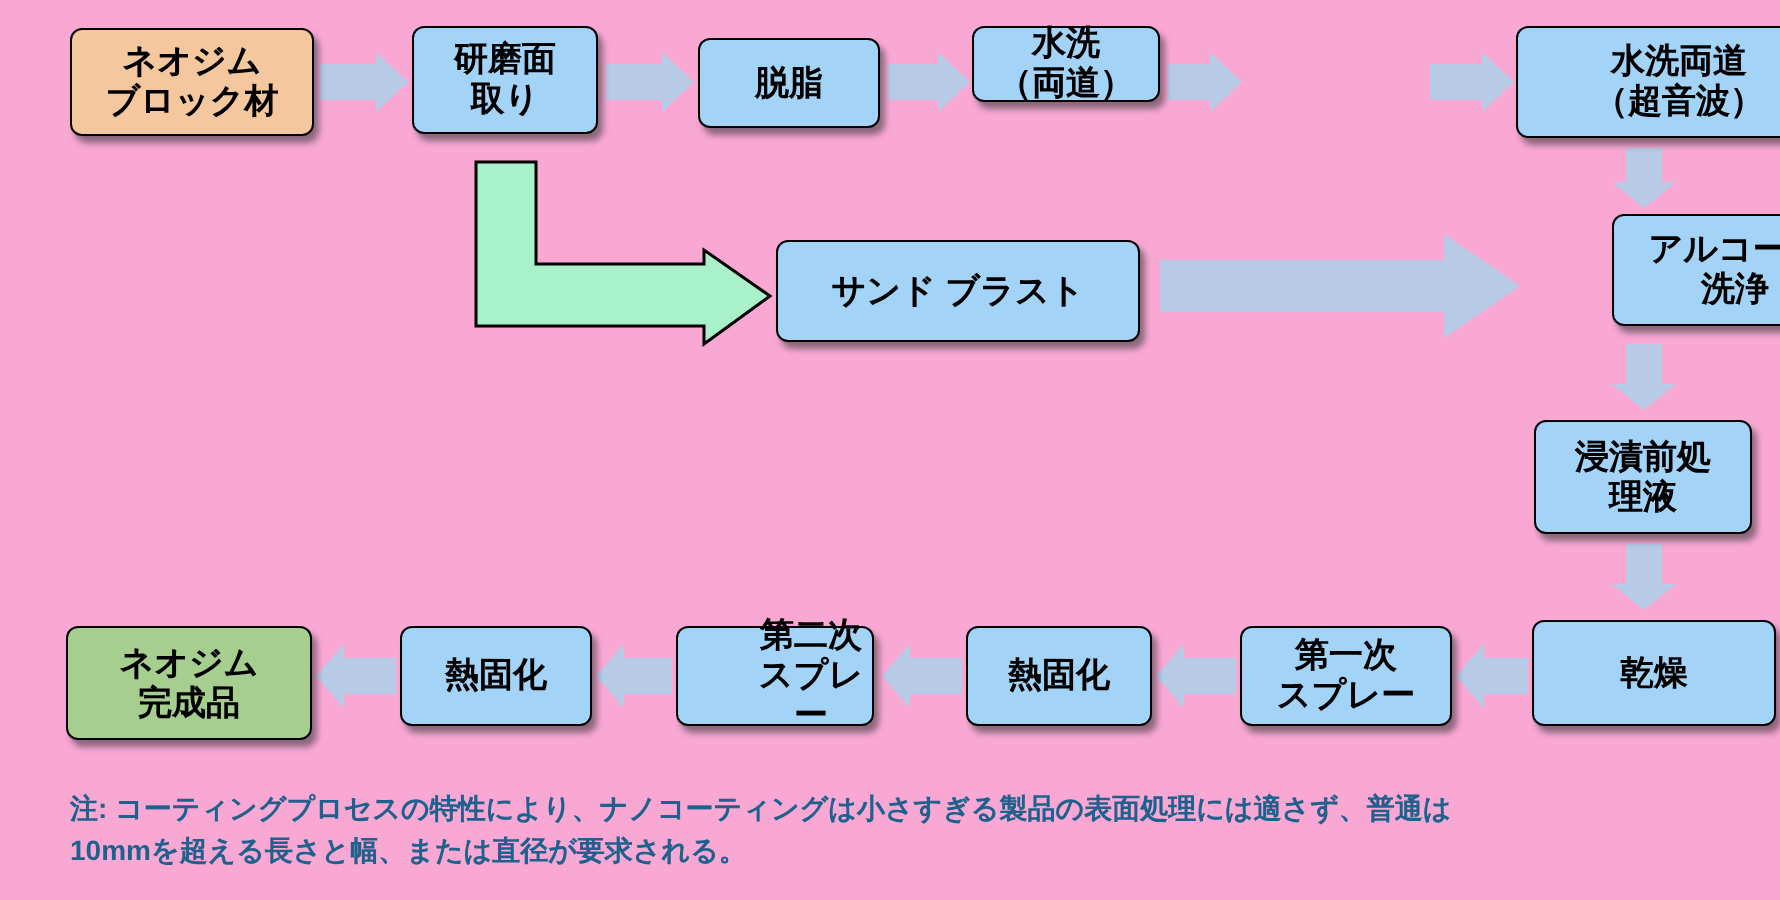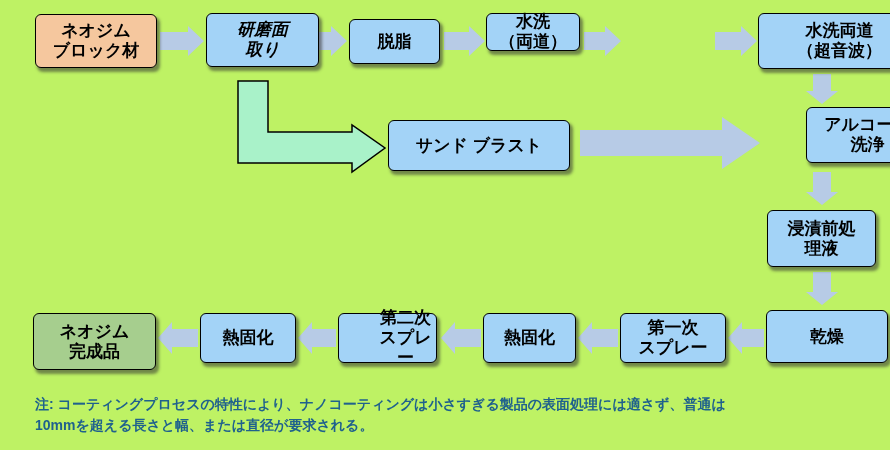--- a/index.html
+++ b/index.html
@@ -1,18 +1,18 @@
 <!DOCTYPE html>
 <html><head>
 <meta charset="utf-8">
 <style>
   html,body { margin:0; padding:0; background:#ffffff; }
   .stage {
     position:relative; width:890px; height:450px; overflow:hidden;
-    background:#bef264;
+    background:#f9a8d4;
     font-family:"Liberation Sans","DejaVu Sans",sans-serif;
   }
   .arrow-layer { position:absolute; left:0; top:0; width:890px; height:450px; }
   .box {
     position:absolute; box-sizing:border-box;
     display:flex; flex-direction:column; align-items:center; justify-content:center;
     border:1.7px solid #000000; border-radius:6px;
     font-weight:bold; color:#000000; text-align:center;
     font-size:17px; line-height:1.17;
     box-shadow:2.5px 3.5px 3px rgba(50,50,50,0.55);
@@ -50,21 +50,21 @@
     <polygon fill="#B7CBE6" points="336,329 312,329 312,322 298,338 312,354 312,347 336,347"></polygon>
     <polygon fill="#B7CBE6" points="198,329 172,329 172,322 158,338 172,354 172,347 198,347"></polygon>
 
     <polygon fill="#A9F2C9" stroke="#000000" stroke-width="1.5" stroke-linejoin="miter" points="238,81 268,81 268,132 352,132 352,125 385,148 352,172 352,163 238,163"></polygon>
   </svg>
 
   <div class="box orange" style="left:35px; top:14px; width:122px; height:54px;">
     <span>ネオジム</span>
     <span>ブロック材</span>
   </div>
-  <div class="box blue" style="left:206px; top:13px; width:113px; height:54px;font-style:italic;">
+  <div class="box blue" style="left:206px; top:13px; width:93px; height:54px;">
     <span>研磨面</span>
     <span>取り</span>
   </div>
   <div class="box blue" style="left:349px; top:19px; width:91px; height:45px;">
     <span>脱脂</span>
   </div>
   <div class="box blue" style="left:486px; top:13px; width:94px; height:38px;">
     <span>水洗</span>
     <span>（両道）</span>
   </div>

